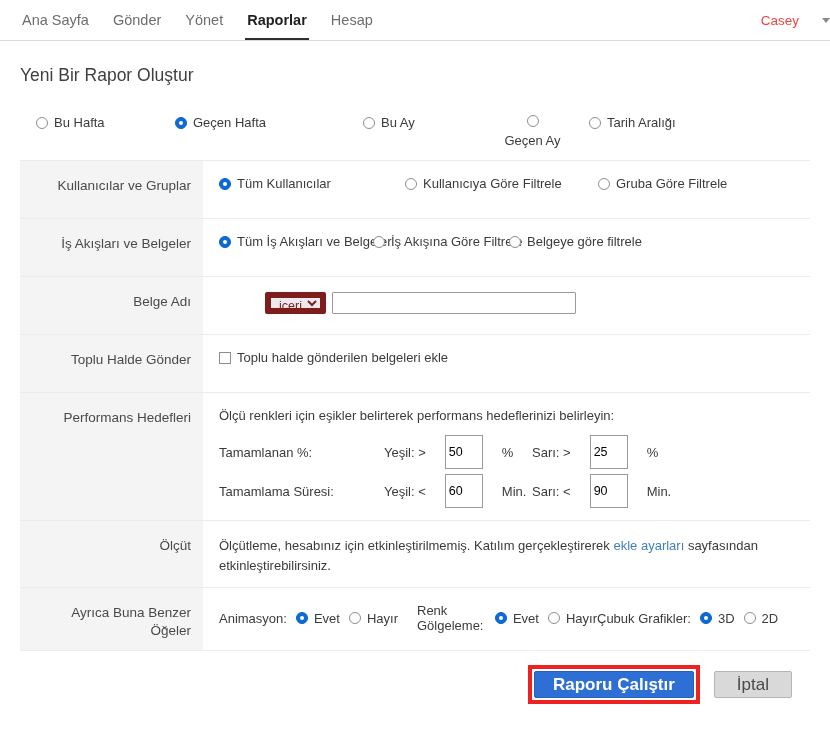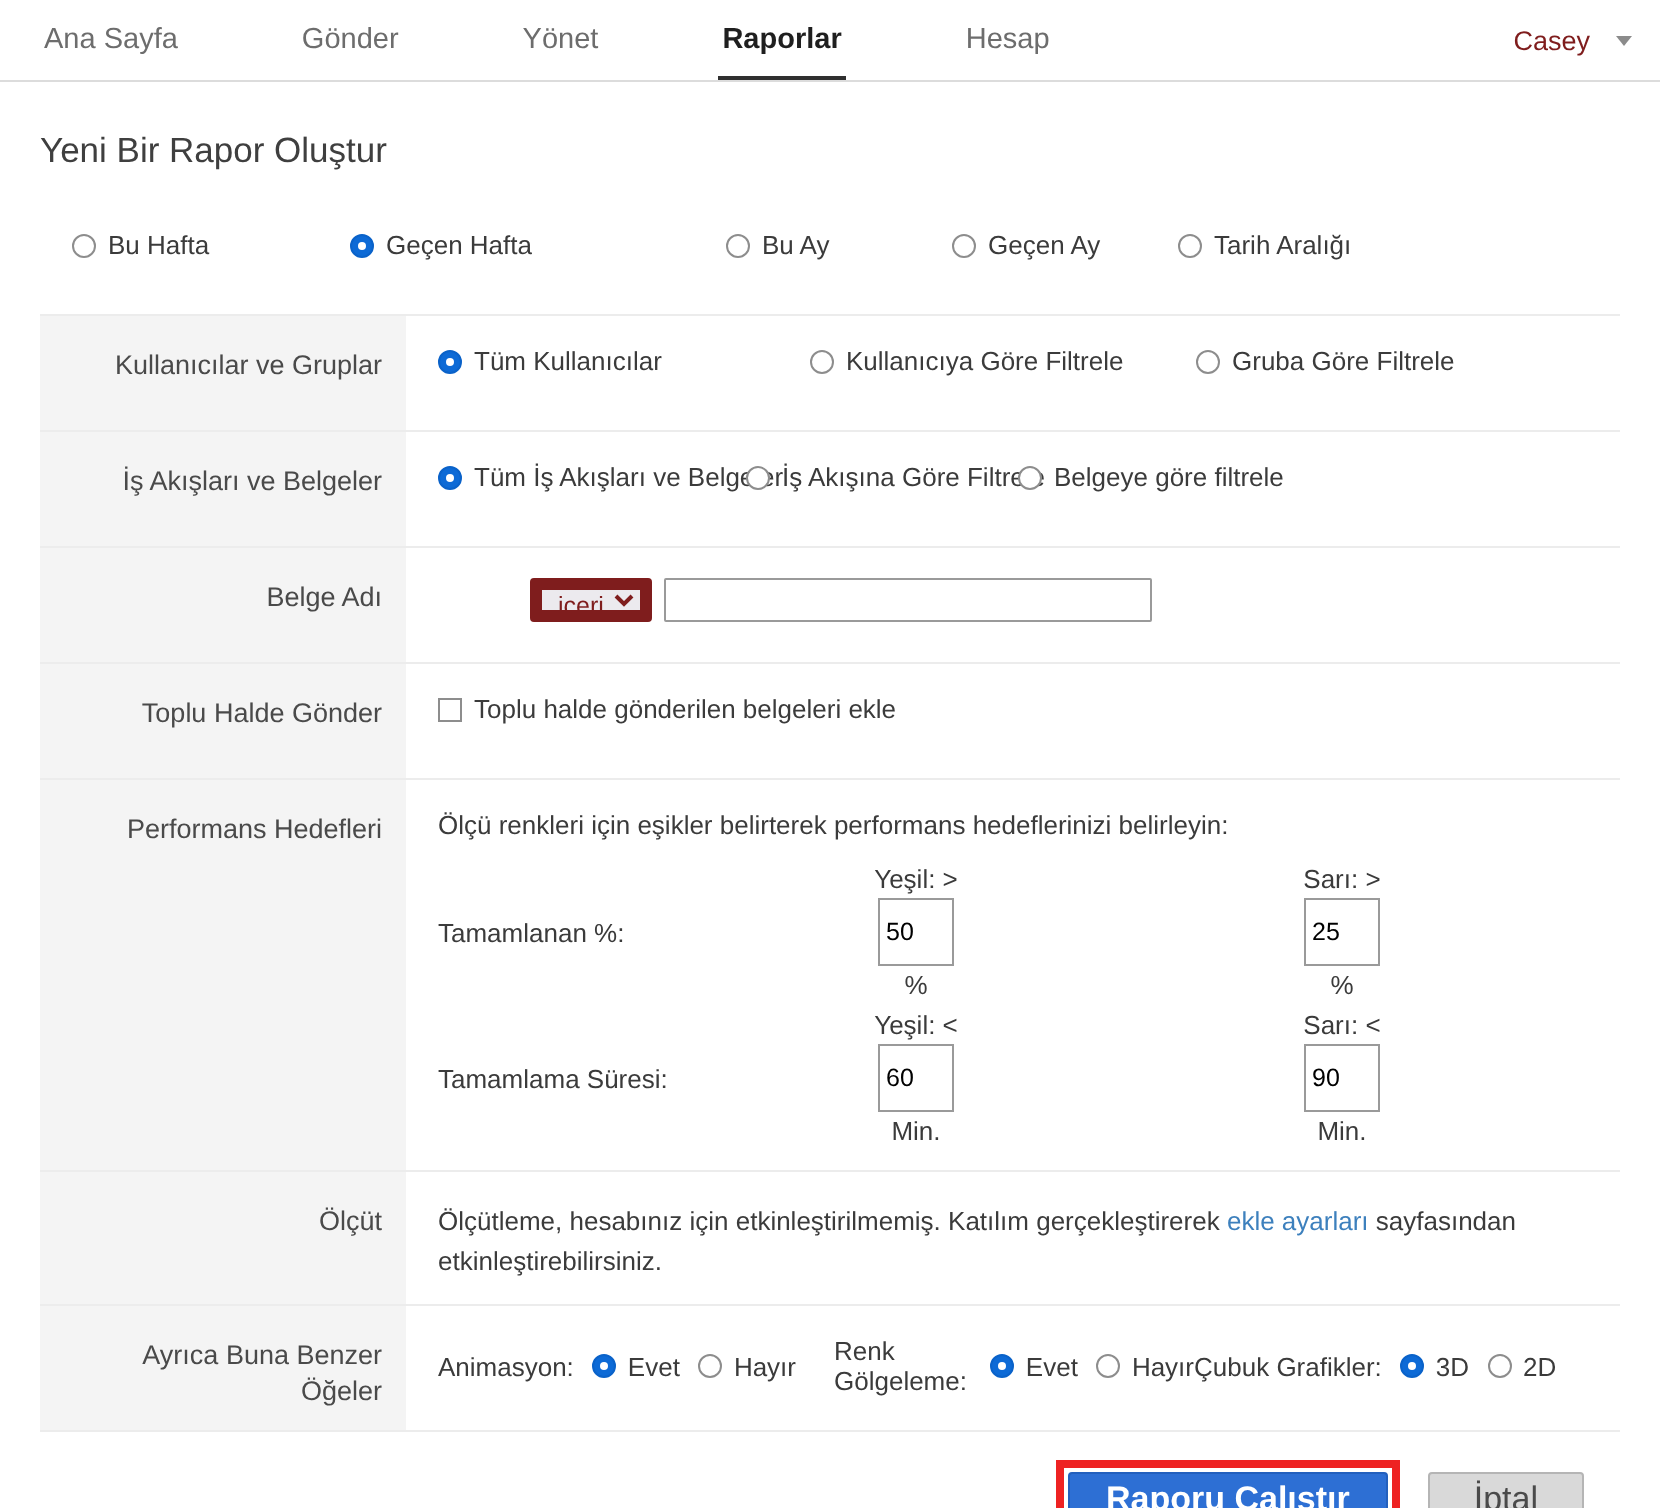--- a/index.html
+++ b/index.html
@@ -14,44 +14,43 @@
 
   
   .topnav {
     position: relative;
     height: 41px;
     border-bottom: 1px solid #dcdcdc;
     display: flex;
     align-items: stretch;
     background: #fff;
   }
-  .nav-items { display: flex; align-items: stretch; padding-left: 10px; gap: 38px; }
+  .nav-items { display: flex; align-items: stretch; padding-left: 10px; }
   .nav-item {
     display: flex; align-items: center;
     padding: 0 12px;
     font-size: 14.5px;
     color: #6d6d6d;
     position: relative;
     cursor: pointer;
     white-space: nowrap;
   }
   .nav-item.active { color: #1f1f1f; font-weight: 600; }
   .nav-item.active::after {
     content: "";
     position: absolute;
     left: 10px; right: 10px; bottom: 0;
     height: 2px; background: #2f2f2f;
   }
   .nav-right {
     margin-left: auto;
     display: flex; align-items: center;
-    padding-right: 14px;
     font-size: 13.5px;
-    color: #7f1d1d;
-    gap: 13px;
+    color: #ef4444;
+    gap: 23px;
     cursor: pointer;
   }
   .caret {
     width: 0; height: 0;
     border-left: 4.5px solid transparent;
     border-right: 4.5px solid transparent;
     border-top: 5px solid #8b8b8b;
     display: inline-block;
   }
 
@@ -128,21 +127,21 @@
     border: 1px solid #8d8d8d;
     background: #fff;
     flex: none;
     display: inline-block;
   }
 
   
   .c1 { width: 139px; }
   .c2 { width: 188px; }
   .c3 { width: 113px; }
-  .c4 { width: 113px; }
+  .c4 { width: 113px; flex-direction: column; }
 
   .u1 { width: 186px; }
   .u2 { width: 193px; }
 
   .w1 { width: 154px; }
   .w2 { width: 136px; }
 
   
   .inline { display: flex; align-items: center; gap: 6px; }
   select.sel {
@@ -165,21 +164,21 @@
     border: 1px solid #9a9a9a;
     background: #fff;
     padding: 0 4px;
     border-radius: 1px;
   }
 
   
   .perf-intro { font-size: 13px; margin-bottom: 12px; color: #3b3b3b; }
   .perf-grid { display: grid; grid-template-columns: 165px 148px auto; row-gap: 5px; align-items: center; }
   .perf-name { font-size: 13px; }
-  .perf-cell { display: inline-flex; align-items: center; gap: 2px; font-size: 13px; flex-direction: column; }
+  .perf-cell { display: inline-flex; align-items: center; gap: 19px; font-size: 13px; }
   input.num {
     font-family: "Liberation Sans", sans-serif;
     font-size: 12.5px;
     width: 38px; height: 34px;
     border: 1px solid #9a9a9a;
     background: #fff;
     padding: 0 3px;
     border-radius: 0;
   }
 

